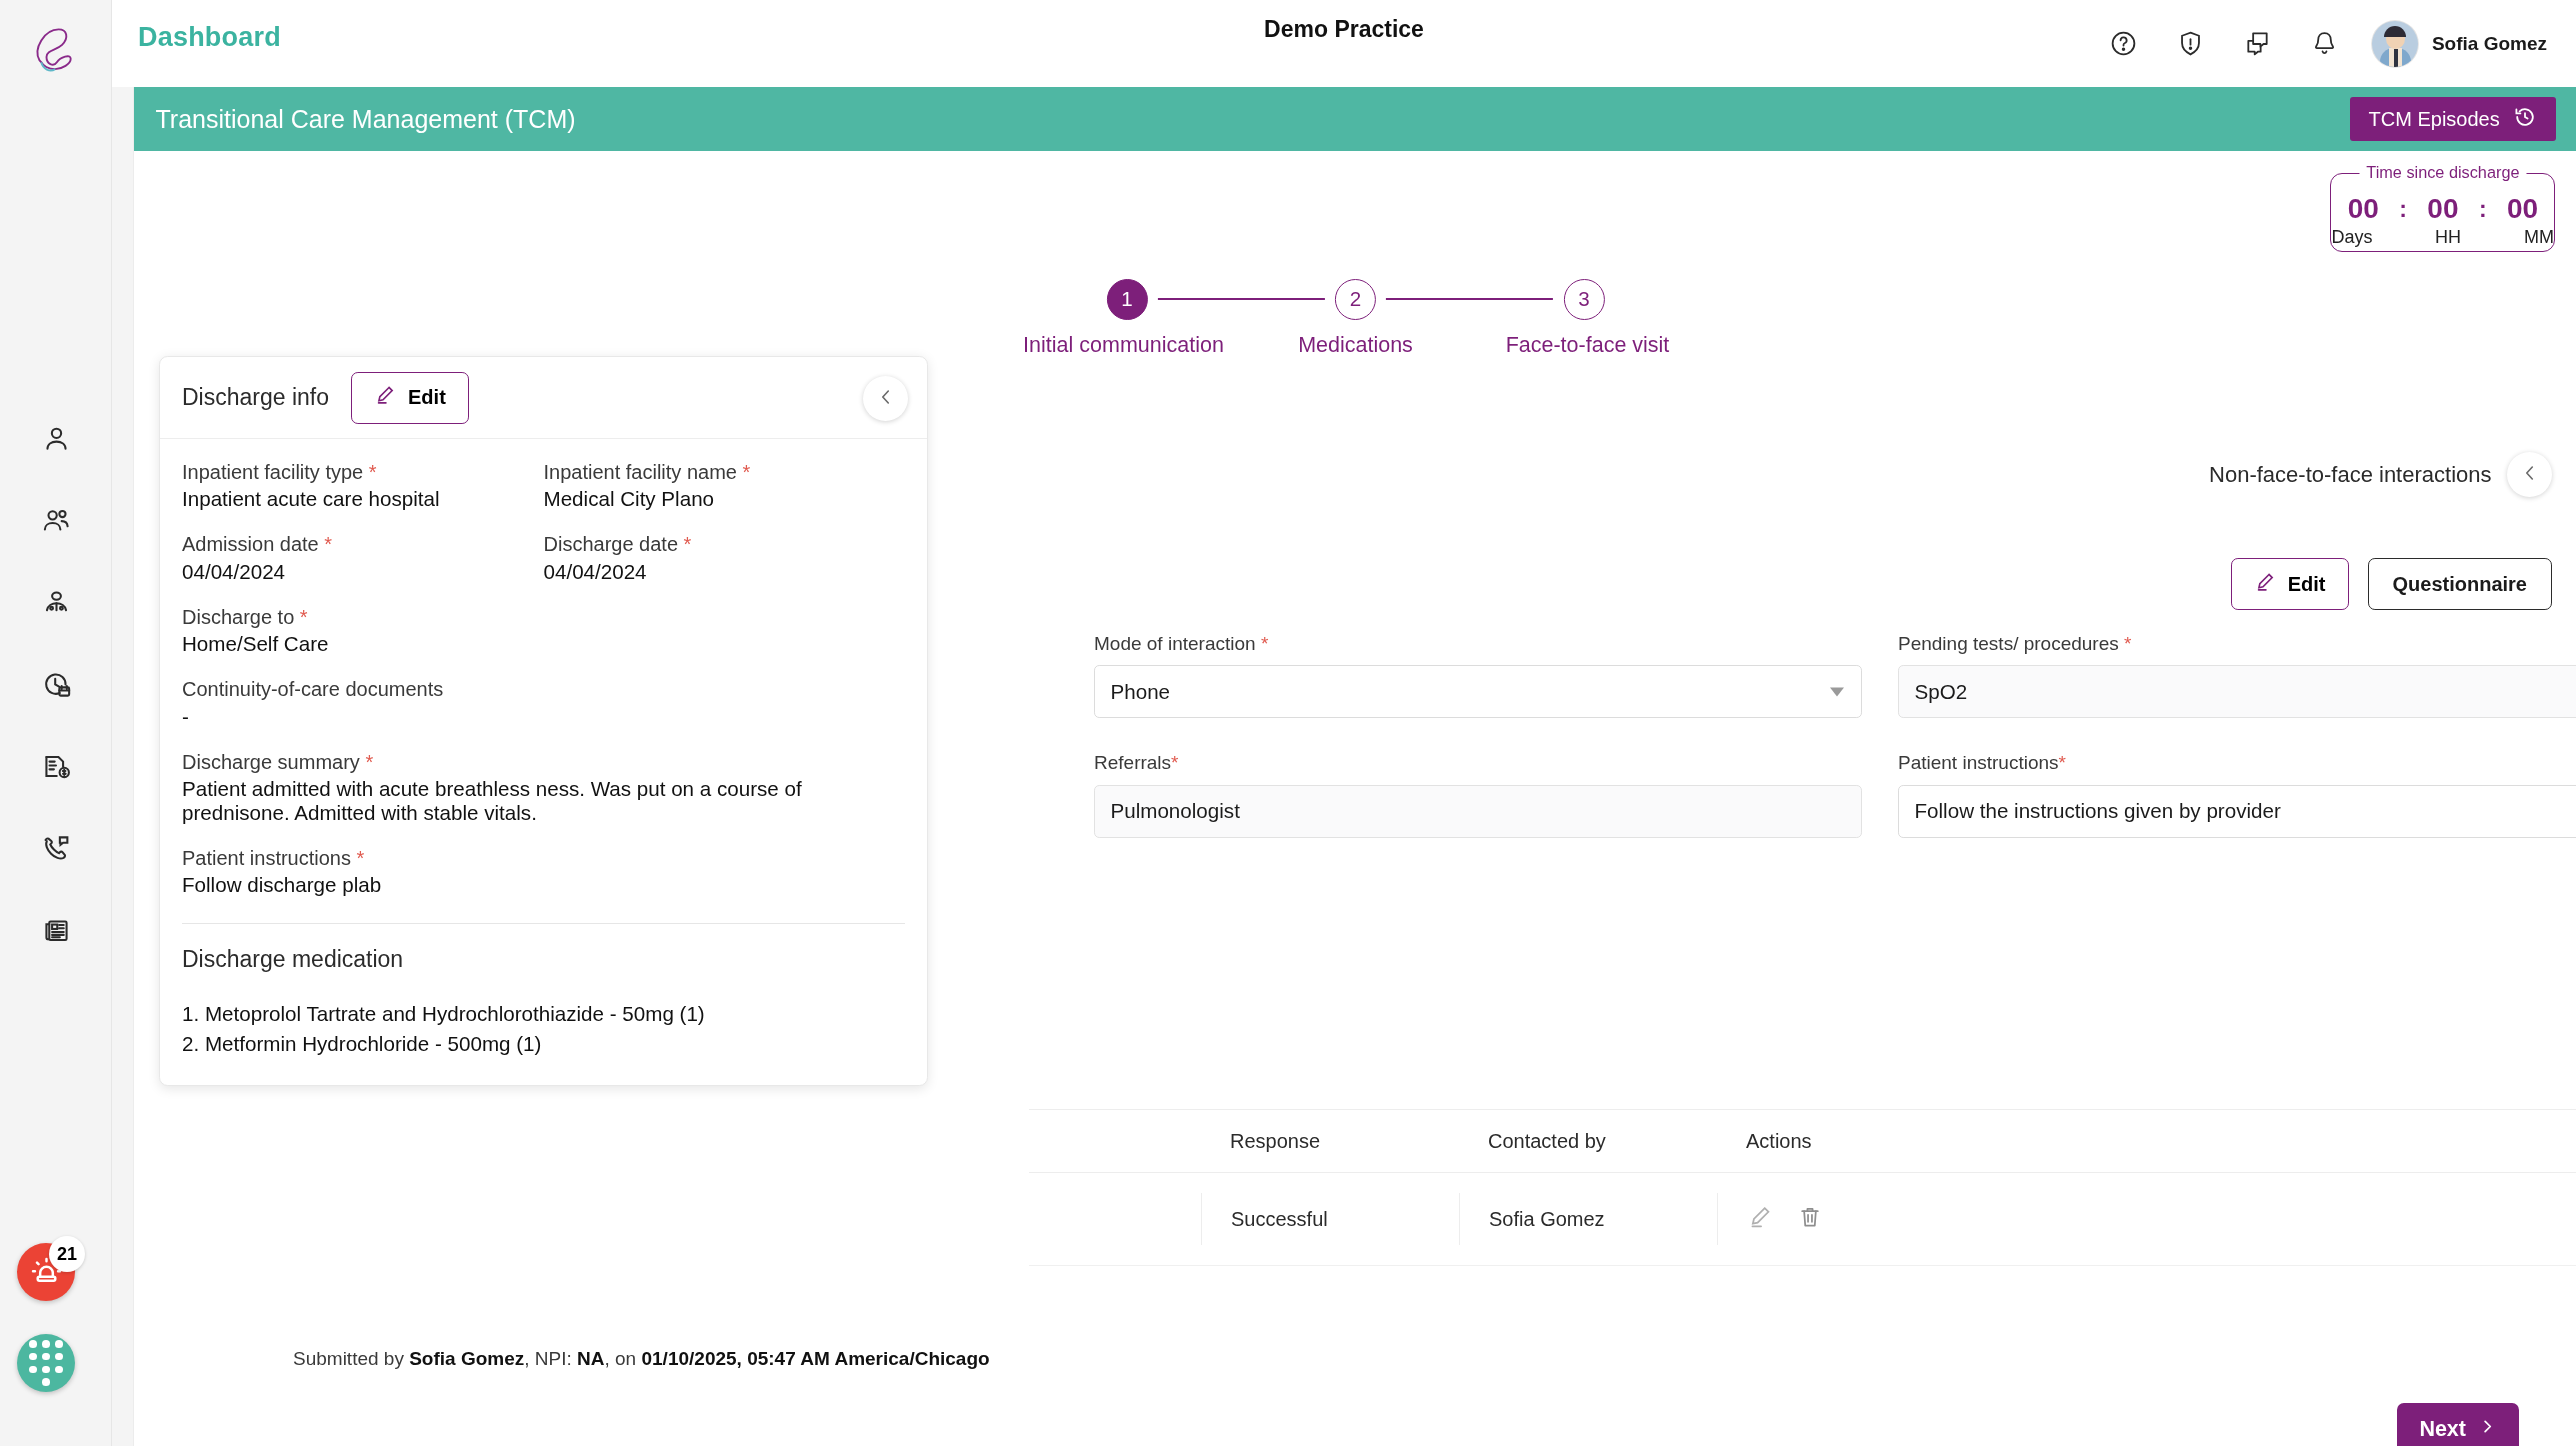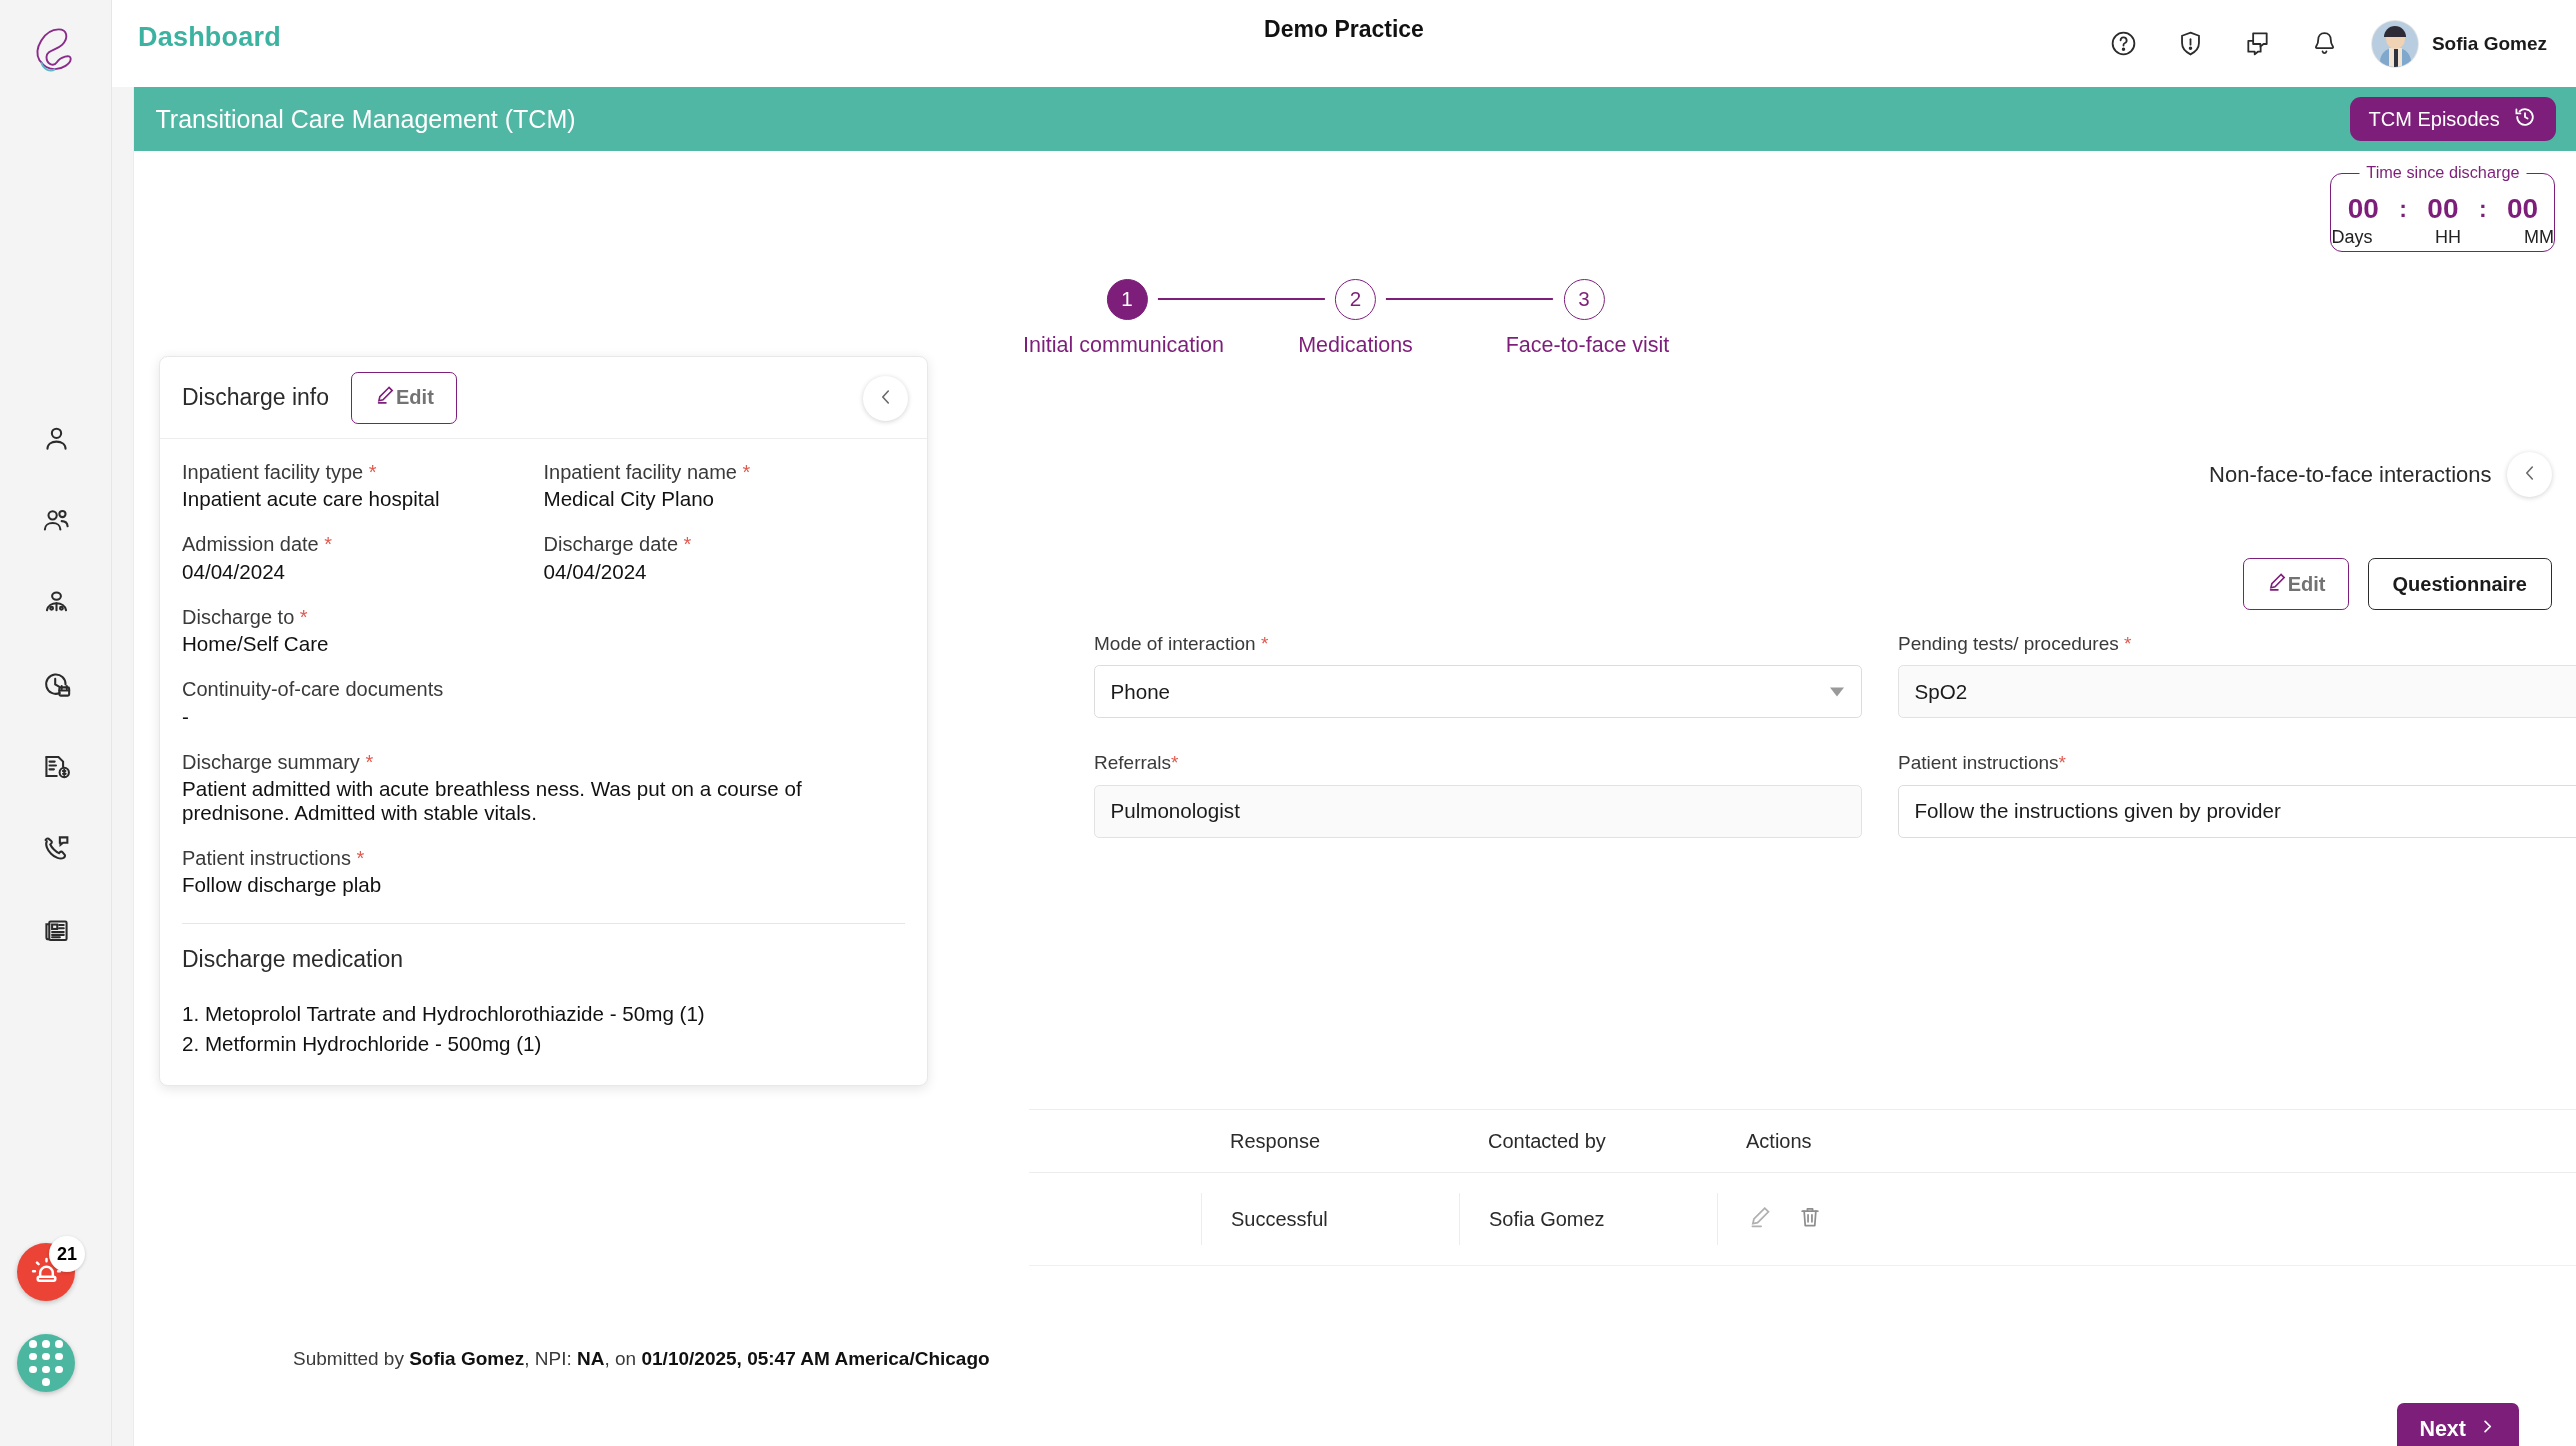--- a/index.html
+++ b/index.html
@@ -79,21 +79,21 @@
     position: absolute; left: 133px; top: 87px; width: 2443px; height: 1360px;
     background: #ffffff; border-left: 0.9px solid #ececec;
   }
   .tcm-banner {
     position: absolute; left: 0; top: 0; width: 2443px; height: 64px;
     background: #4fb7a3; display: flex; align-items: center;
   }
   .tcm-banner-title { margin-left: 21.5px; font-size: 25px; color: #ffffff; }
   .tcm-episodes-btn {
     position: absolute; right: 20.6px; top: 10.3px; height: 44px; padding: 8px 19px;
-    background: #7d1f7a; border-radius: 11px; color: #fff; font-size: 20px;
+    background: #7d1f7a; border-radius: 3px; color: #fff; font-size: 20px;
     display: flex; align-items: center; gap: 13.7px; cursor: pointer; border: none;
     font-family: "Liberation Sans", sans-serif;
   }
 
   
   .timer {
     position: absolute; right: 20.6px; top: 86px; width: 225px; height: 79px;
     border: 1.7px solid #7d1f7a; border-radius: 12px; background: #fff;
   }
   .timer-label {
@@ -136,21 +136,21 @@
   }
   .nff-title { font-size: 22px; color: #2b2b2b; }
   .circle-btn {
     width: 45px; height: 45px; border-radius: 50%; background: #fff;
     box-shadow: 0 0.9px 5.2px rgba(0,0,0,.18); display: flex; align-items: center; justify-content: center;
     cursor: pointer;
   }
   .nff-actions { position: absolute; right: 24px; top: 471px; display: flex; gap: 19px; }
   .btn-edit {
     height: 52px; padding: 8px 22px; border: 1.7px solid #7d1f7a; border-radius: 6.9px; background: #fff;
-    color: #737373; font-size: 20px; font-weight: bold; display: flex; align-items: center; 
+    color: #000000; font-size: 20px; font-weight: bold; display: flex; align-items: center; gap: 12px;
     cursor: pointer; font-family: "Liberation Sans", sans-serif;
   }
   .btn-quest {
     height: 52px; padding: 0 24px; border: 1.3px solid #2b2b2b; border-radius: 6.9px; background: #fff;
     color: #1b1b1b; font-size: 20px; font-weight: bold; display: flex; align-items: center;
     cursor: pointer; font-family: "Liberation Sans", sans-serif;
   }
 
   
   .form { position: absolute; left: 960px; top: 546px; width: 1592px; }

